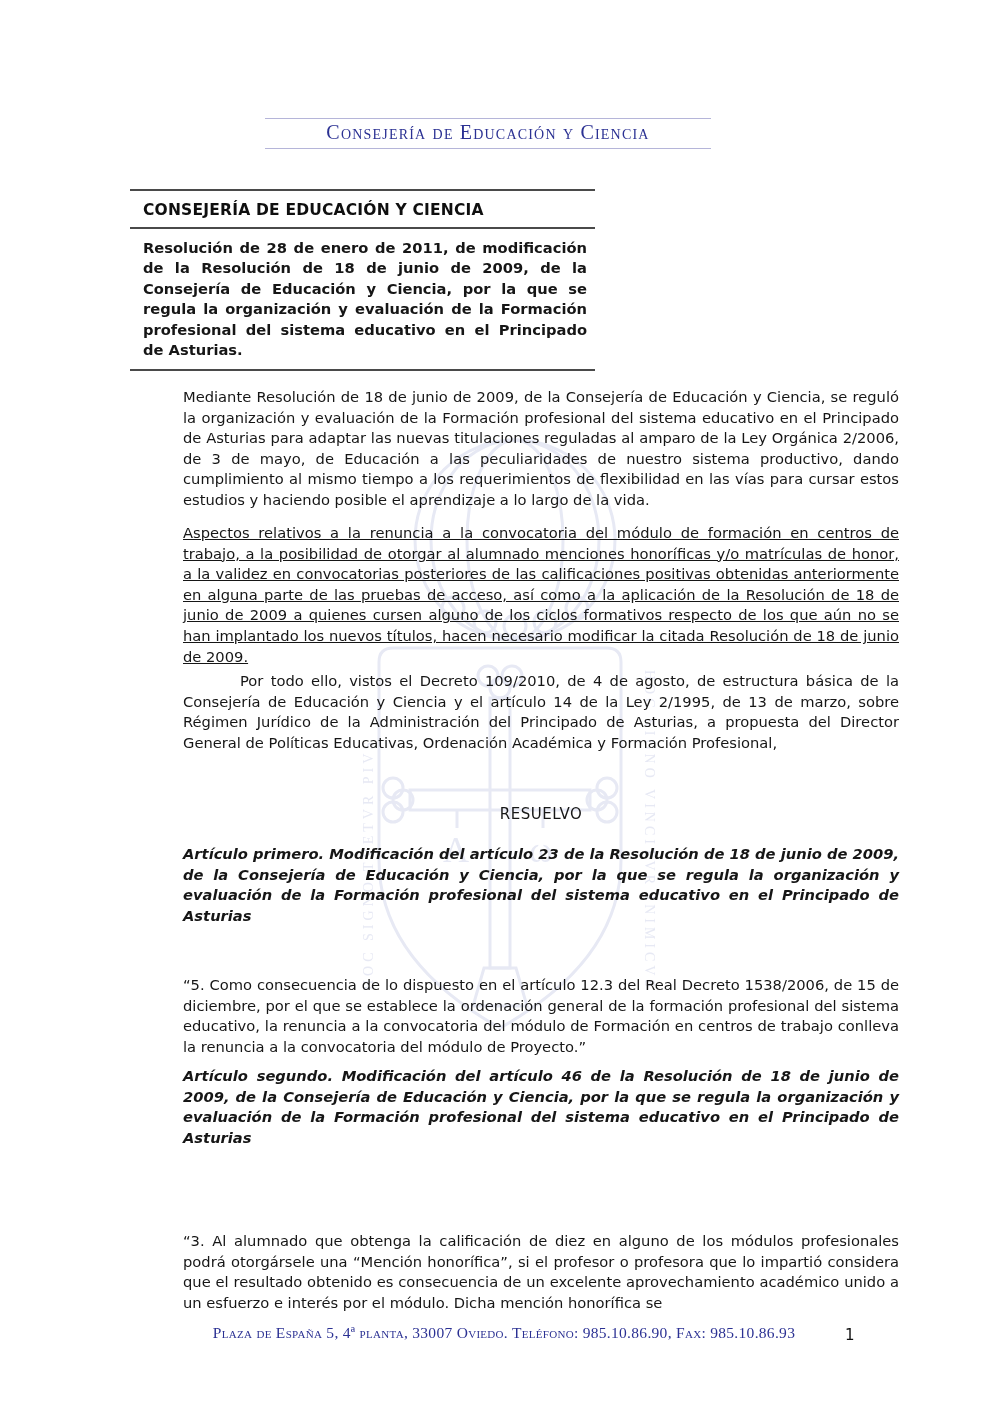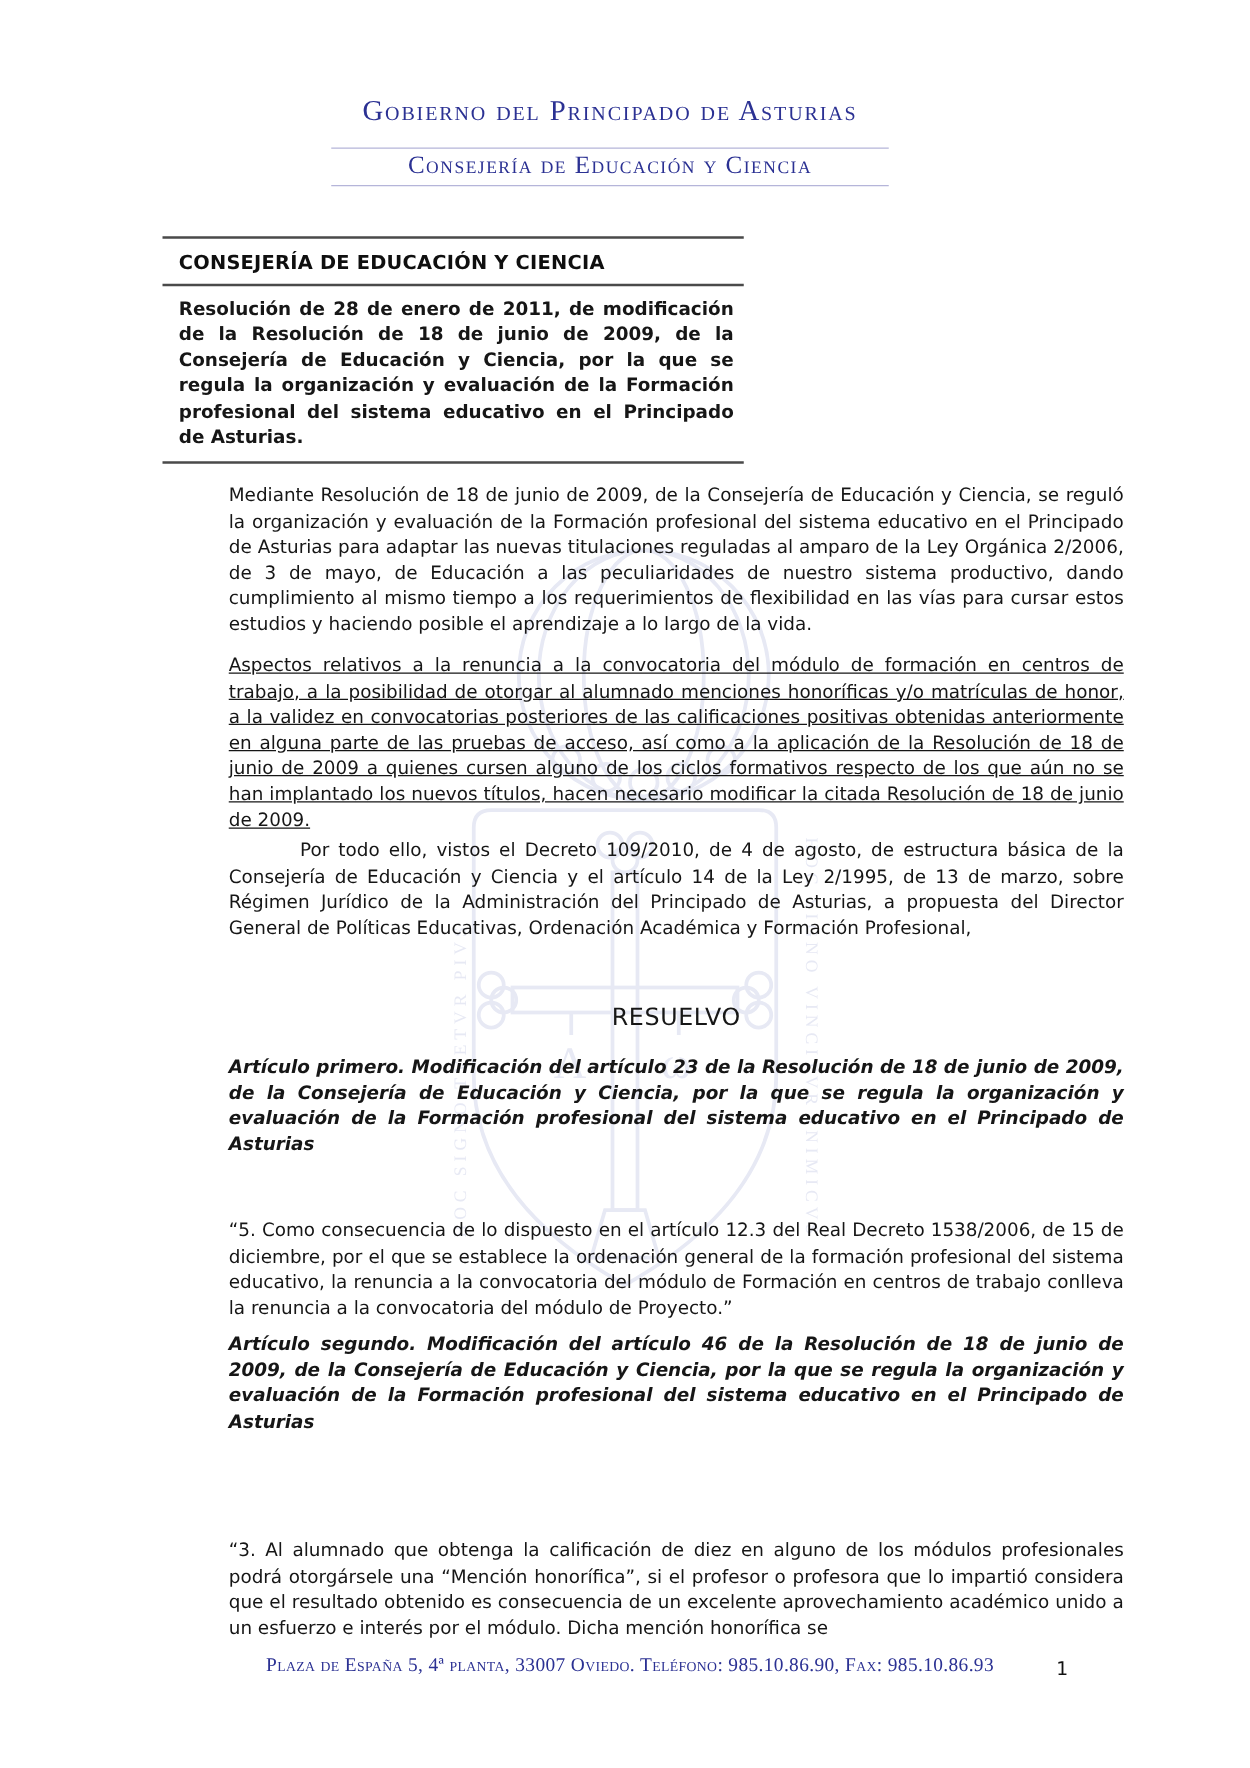--- a/index.html
+++ b/index.html
@@ -26,21 +26,21 @@
                   padding:10px 8px 8px 13px;border-bottom:2px solid #4a4a4a;}
   .info-box-summary{font-size:14.7px;line-height:20.4px;text-align:justify;
                     padding:9px 8px 9px 13px;color:#161616;font-weight:bold;}
 
   
   .blk{position:absolute;left:135px;width:716px;font-size:14.7px;line-height:20.6px;
        text-align:justify;color:#161616;margin-left:48px;}
   .p1{top:387px;}
   .p2{top:523px;text-decoration:underline;}
   .p3{top:671px;text-indent:57px;}
-  .resuelvo{top:804px;text-align:center;font-size:19px;letter-spacing:.5px;}
+  .resuelvo{top:804px;text-align:center;font-size:15px;letter-spacing:.5px;}
   .art1{top:844px;font-weight:bold;font-style:italic;}
   .p4{top:936px;}
   .p5{top:975px;}
   .art2{top:1066px;font-weight:bold;font-style:italic;}
   .p6{top:1160px;}
   .p7{top:1231px;}
 
   
   .footer-address{position:absolute;top:1324px;left:119px;width:770px;text-align:center;
                   color:#2b3193;font-family:"Liberation Serif",serif;font-variant:small-caps;
@@ -88,21 +88,20 @@
       </g>
       <g fill="#e7e9f4" font-family="Liberation Serif, serif">
         <text x="98" y="432" font-size="36">Α</text>
         <text x="184" y="432" font-size="36">ω</text>
         <text transform="rotate(-90 28 560)" x="28" y="560" font-size="14" letter-spacing="4">HOC SIGNO TVETVR PIVS</text>
         <text transform="rotate(90 300 240)" x="300" y="240" font-size="14" letter-spacing="4">HOC SIGNO VINCITVR INIMICVS</text>
       </g>
     </svg>
   </div>
 
-  <div class="hdr hdr1">Gobierno del Principado de Asturias</div>
   <div class="hrule hrule1"></div>
   <div class="hdr hdr2">Consejería de Educación y Ciencia</div>
   <div class="hrule hrule2"></div>
 
   <div class="info-box">
     <div class="info-box-title">CONSEJERÍA DE EDUCACIÓN Y CIENCIA</div>
     <div class="info-box-summary">Resolución de 28 de enero de 2011, de modificación de la Resolución de 18 de junio de 2009, de la Consejería de Educación y Ciencia, por la que se regula la organización y evaluación de la Formación profesional del sistema educativo en el Principado de Asturias.</div>
   </div>
 
   <div class="blk p1">Mediante Resolución de 18 de junio de 2009, de la Consejería de Educación y Ciencia, se reguló la organización y evaluación de la Formación profesional del sistema educativo en el Principado de Asturias para adaptar las nuevas titulaciones reguladas al amparo de la Ley Orgánica 2/2006, de 3 de mayo, de Educación a las peculiaridades de nuestro sistema productivo, dando cumplimiento al mismo tiempo a los requerimientos de flexibilidad en las vías para cursar estos estudios y haciendo posible el aprendizaje a lo largo de la vida.</div>

